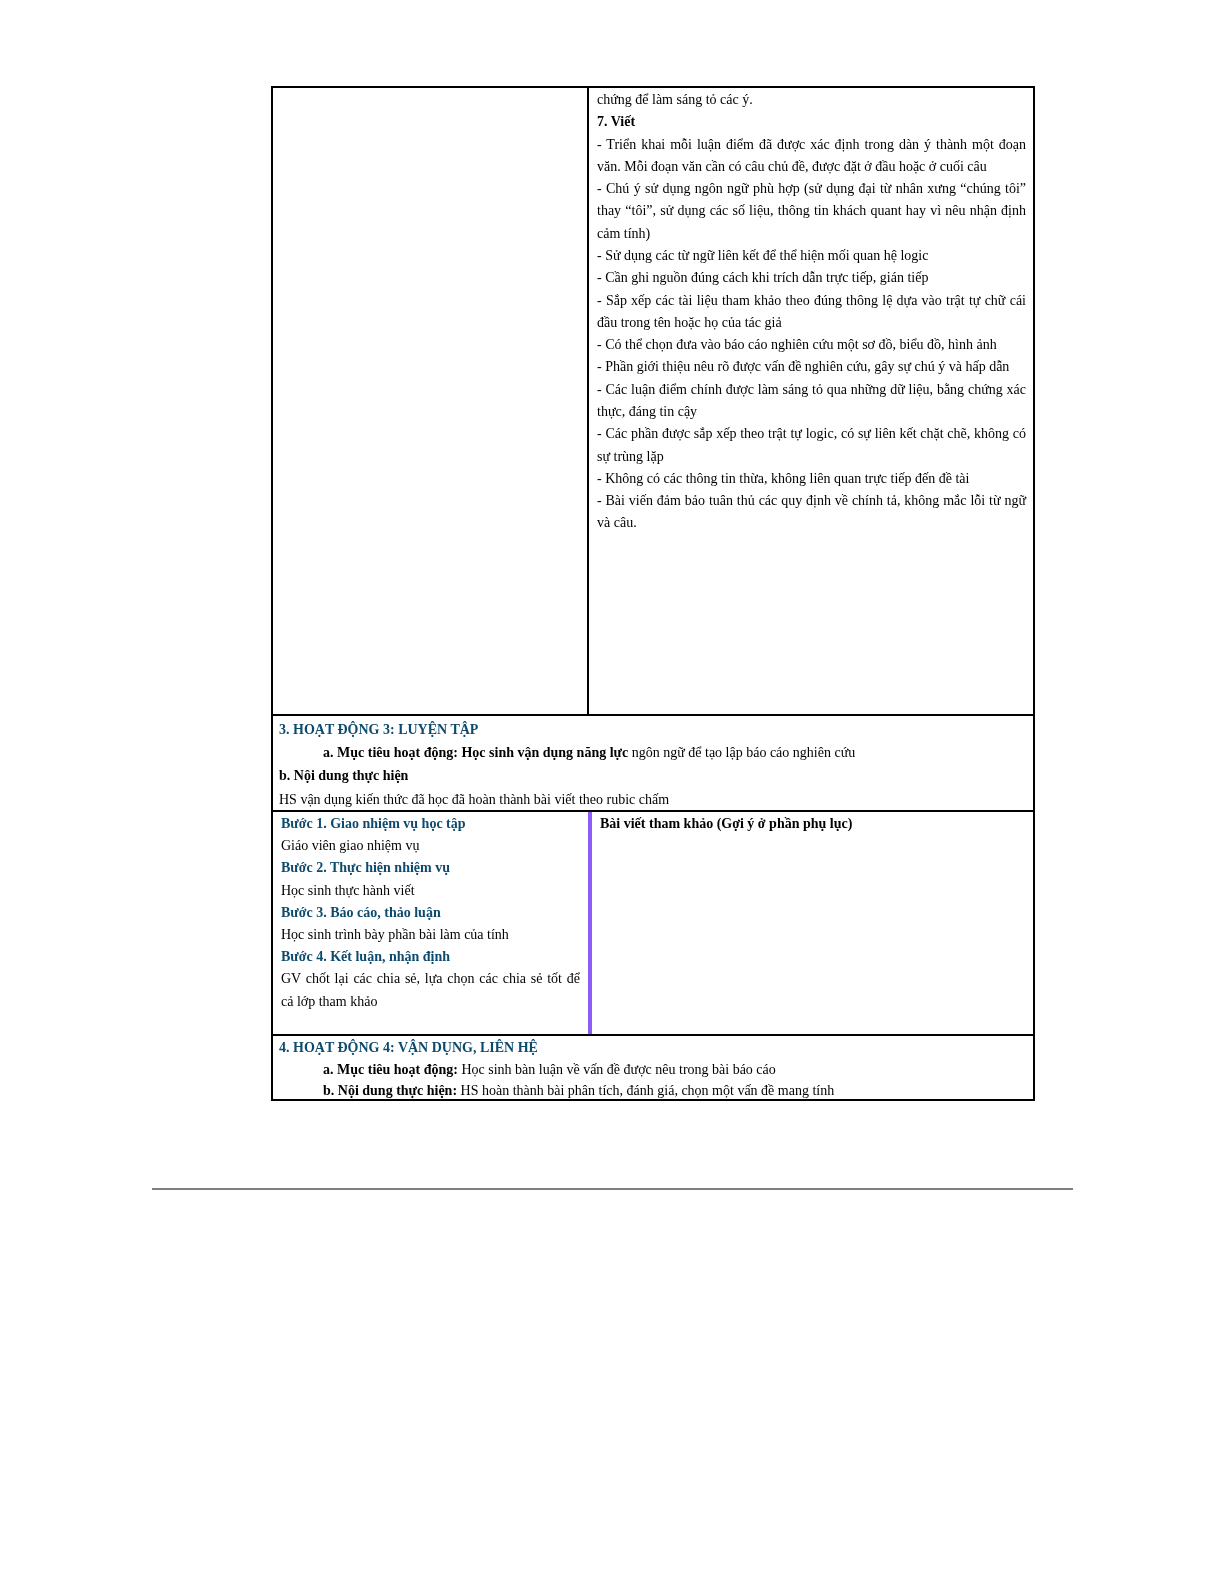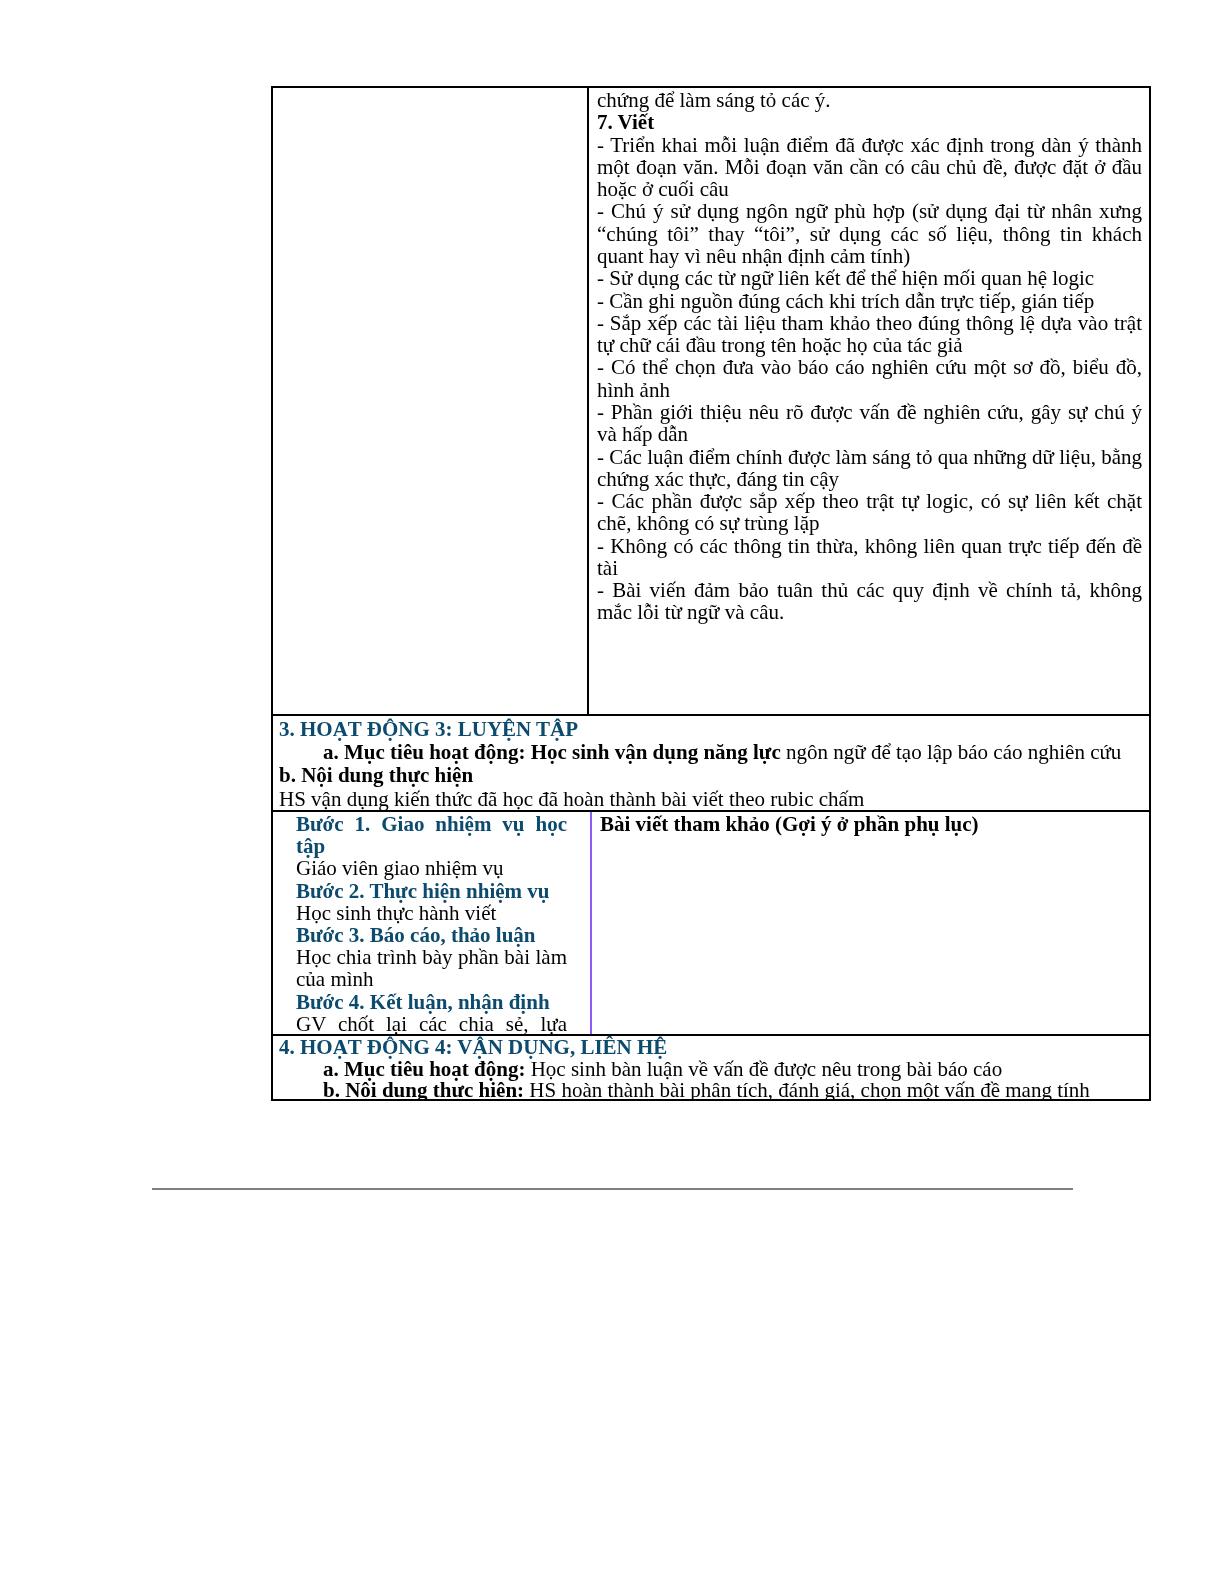--- a/index.html
+++ b/index.html
@@ -4,23 +4,23 @@
 <style>
   html,body{margin:0;padding:0;}
   body{
     width:1225px;height:1585px;background:#ffffff;
     font-family:"Liberation Serif","DejaVu Serif",serif;
     color:#000;
   }
   .page{position:relative;width:1225px;height:1585px;overflow:hidden;background:#fff;}
 
   .doc-table{
-    position:absolute;left:271px;top:86px;width:880px;
+    position:absolute;left:271px;top:86px;width:764px;
     border:2px solid #000;box-sizing:border-box;
-    font-size:21px;
+    font-size:14px;
   }
   .doc-table p{margin:0;}
   .bold{font-weight:bold;margin-left:44px;}
   .red{color:#0c4a6e;}
 
   
   .row1{display:flex;height:626px;box-sizing:border-box;}
   .cell-empty{width:316px;border-right:2px solid #000;box-sizing:border-box;}
   .cell-text{
     flex:1;padding:1px 7px 0 8px;box-sizing:border-box;
@@ -29,22 +29,22 @@
 
   
   .row2{
     border-top:2px solid #000;height:96px;box-sizing:border-box;
     padding:2px 6px;line-height:23.2px;overflow:hidden;
   }
 
   
   .row3{border-top:2px solid #000;display:flex;height:224px;box-sizing:border-box;}
   .steps-cell{
-    width:319px;border-right:2px solid #8b5cf6;box-sizing:border-box;
-    padding:1px 23px;line-height:22.2px;text-align:justify;overflow:hidden;
+    width:319px;border-right:4px solid #8b5cf6;box-sizing:border-box;
+    padding:1px 8px;line-height:22.2px;text-align:justify;overflow:hidden;
   }
   .ref-cell{flex:1;padding:1px 8px;box-sizing:border-box;line-height:22.2px;}
 
   
   .row4{
     border-top:2px solid #000;height:65px;box-sizing:border-box;
     padding:1px 6px;line-height:21.6px;text-align:justify;overflow:hidden;
   }
 
   .page-separator{
@@ -85,21 +85,21 @@
       <p>HS vận dụng kiến thức đã học đã hoàn thành bài viết theo rubic chấm</p>
     </div>
 
     <div class="row3">
       <div class="steps-cell">
         <p class="bold red">Bước 1. Giao nhiệm vụ học tập</p>
         <p>Giáo viên giao nhiệm vụ</p>
         <p class="bold red">Bước 2. Thực hiện nhiệm vụ</p>
         <p>Học sinh thực hành viết</p>
         <p class="bold red">Bước 3. Báo cáo, thảo luận</p>
-        <p>Học chia trình bày phần bài làm của mình</p>
+        <p>Học sinh trình bày phần bài làm của tính</p>
         <p class="bold red">Bước 4. Kết luận, nhận định</p>
         <p>GV chốt lại các chia sẻ, lựa chọn các chia sẻ tốt để cả lớp tham khảo</p>
       </div>
       <div class="ref-cell">
         <p class="bold">Bài viết tham khảo (Gợi ý ở phần phụ lục)</p>
       </div>
     </div>
 
     <div class="row4">
       <p class="bold red">4. HOẠT ĐỘNG 4: VẬN DỤNG, LIÊN HỆ</p>

